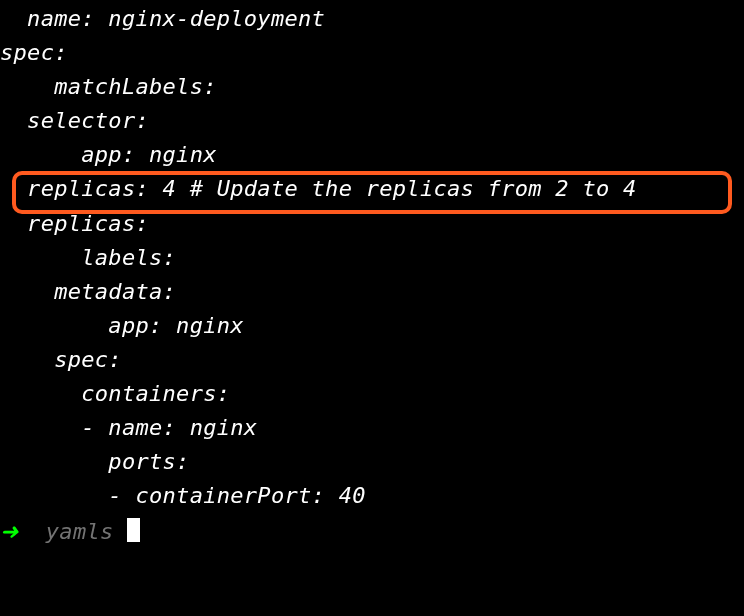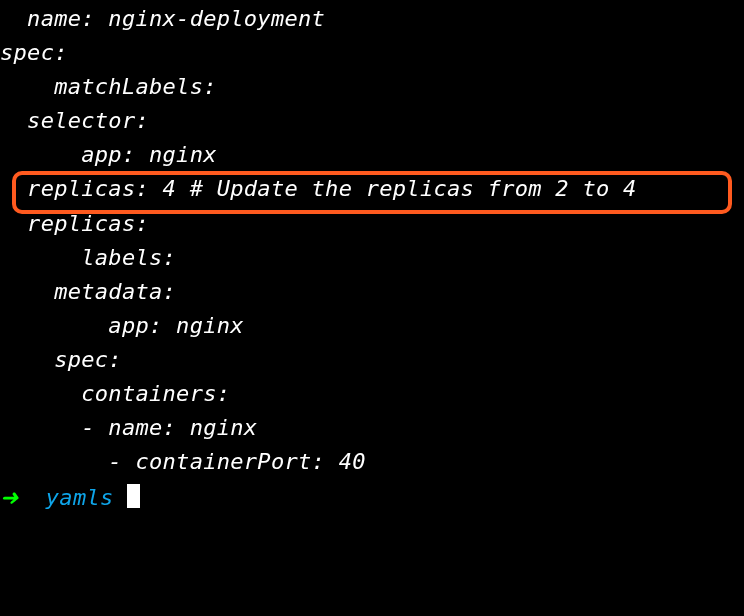--- a/index.html
+++ b/index.html
@@ -27,21 +27,21 @@
     .highlight-box {
       position: absolute;
       border: 4px solid #ff5a1f;
       border-radius: 10px;
       pointer-events: none;
     }
     .prompt-arrow {
       color: #00ff00;
     }
     .prompt-dir {
-      color: #0ea5e9;
+      color: #737373;
     }
     .cursor {
       display: inline-block;
       background: #ffffff;
       width: 13px;
       height: 24px;
       vertical-align: text-bottom;
       margin-bottom: 2px;
     }
     .prompt-line {
@@ -58,17 +58,18 @@
   <div class="line">  selector:</div>
   <div class="line">      app: nginx</div>
   <div class="line">  replicas: 4 # Update the replicas from 2 to 4</div>
   <div class="line">  replicas:</div>
   <div class="line">      labels:</div>
   <div class="line">    metadata:</div>
   <div class="line">        app: nginx</div>
   <div class="line">    spec:</div>
   <div class="line">      containers:</div>
   <div class="line">      - name: nginx</div>
+  <div class="line">        ports:</div>
   <div class="line">        - containerPort: 40</div>
   <div class="line prompt-line"><span class="prompt-arrow">➜</span>  <span class="prompt-dir">yamls</span> <span class="cursor"></span></div>
 </div>
 
 <div class="highlight-box" style="top:171px;left:12px;width:720px;height:43px;"></div>
 
 </body></html>

